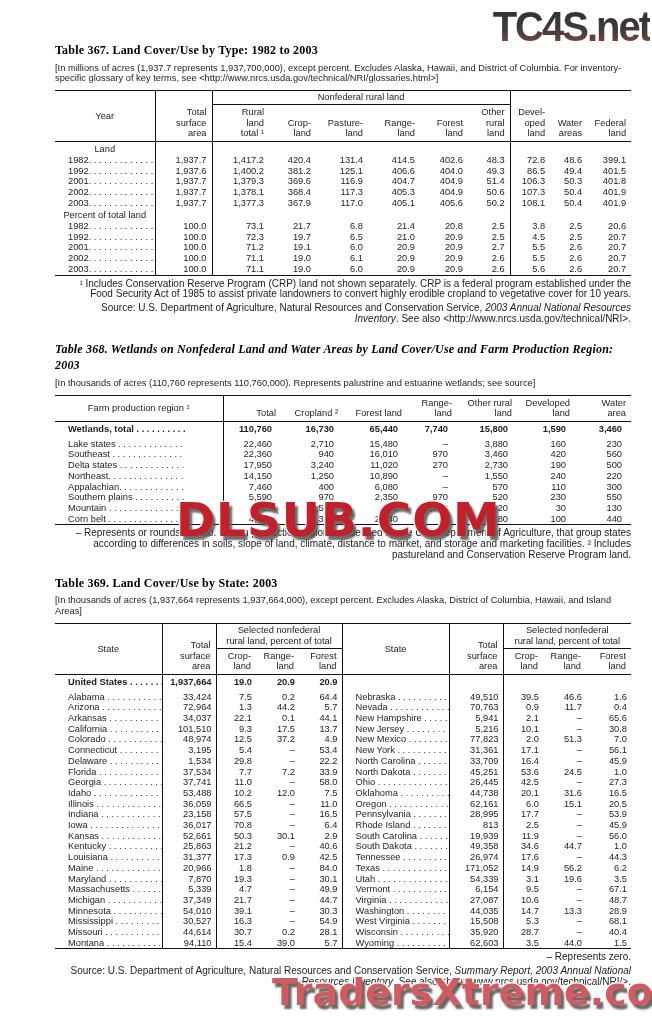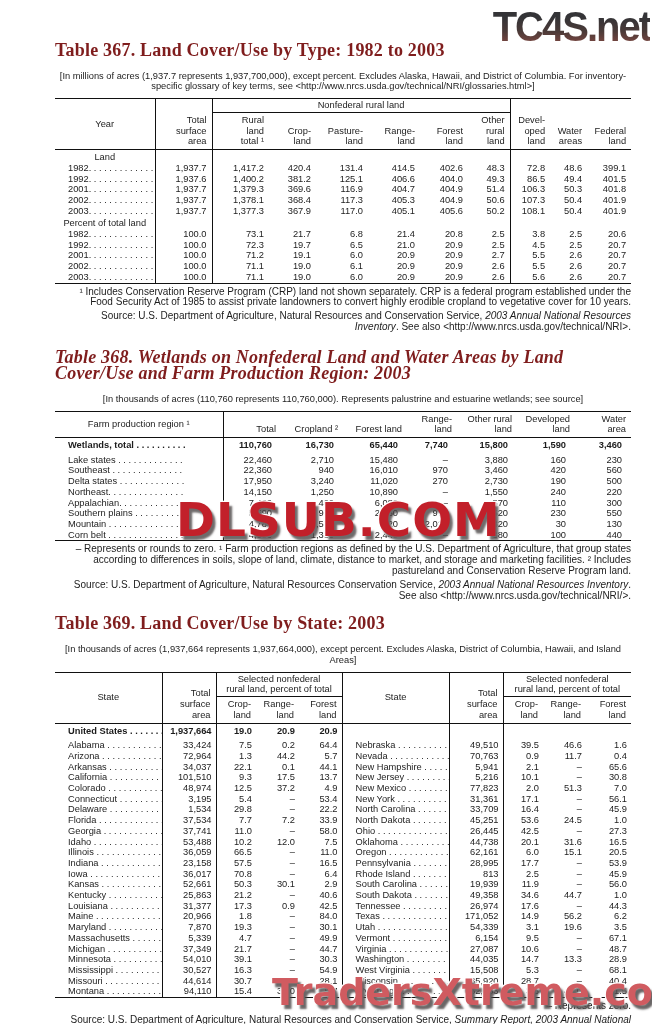--- a/index.html
+++ b/index.html
@@ -1,21 +1,21 @@
 <!DOCTYPE html>
 <html><head>
 <meta charset="utf-8">
 <style>
   html,body{margin:0;padding:0;background:#fff;}
   .page{position:relative;width:652px;height:1024px;background:#fff;overflow:hidden;
         font-family:"Liberation Sans","DejaVu Sans",sans-serif;color:#1c1c1c;border-radius:14px;}
   .content{position:absolute;left:55px;top:42px;width:576px;}
   .ttl{font-family:"Liberation Serif","DejaVu Serif",serif;font-weight:bold;
-       font-size:18px;line-height:16.5px;margin:0 0 3px 0;color:#7f1d1d;letter-spacing:.2px;}
-  .note{font-size:9.3px;line-height:10.9px;margin:12px 0 6px 0;text-align:center;}
+       font-size:12px;line-height:16.5px;margin:0 0 3px 0;color:#000000;letter-spacing:.2px;}
+  .note{font-size:9.3px;line-height:10.9px;margin:4px 0 6px 0;}
   table{border-collapse:collapse;table-layout:fixed;width:576px;
         border-top:1px solid #111;border-bottom:1.5px solid #111;}
   th,td{font-size:9.3px;line-height:10.7px;padding:0;font-weight:normal;vertical-align:bottom;}
   thead th{white-space:pre-line;text-align:right;padding:2px 5px 2px 0;border-bottom:1.5px solid #111;}
   thead th.ctr{text-align:center;vertical-align:middle;padding-right:0;}
   thead th.grp{text-align:center;vertical-align:middle;border-bottom:1px solid #111;padding:1px 0;}
   .vr{border-right:1px solid #111;}
   td.num{text-align:right;padding-right:5px;white-space:nowrap;}
   td.lab{text-align:left;padding-left:13px;white-space:nowrap;overflow:hidden;}
   tr.sec td{text-align:center;padding-top:4px;white-space:nowrap;overflow:hidden;}
@@ -385,21 +385,20 @@
     <td class="num">2,440</td>
     <td class="num">–</td>
     <td class="num">380</td>
     <td class="num">100</td>
     <td class="num">440</td>
   </tr>
 
 </tbody>
       </table>
       <p class="fn"><span>– Represents or rounds to zero. ¹ Farm production regions as defined by the U.S. Department of Agriculture, that group states according to differences  in soils, slope of land, climate, distance to market, and storage and marketing facilities. ² Includes pastureland and Conservation Reserve Program land.</span></p>
-      <p class="fn"><span>Source: U.S. Department of Agriculture, Natural Resources Conservation Service, </span><i>2003 Annual National Resources Inventory</i><span>. See also &lt;http://www.nrcs.usda.gov/technical/NRI/&gt;.</span></p>
     </div>
 
     <div class="sect" style="margin-top:14px;">
       <h2 class="ttl">Table 369. Land Cover/Use by State: 2003</h2>
       <p class="note">[In thousands of acres (1,937,664 represents 1,937,664,000), except percent. Excludes Alaska, District of Columbia, Hawaii, and Island Areas]</p>
       <table class="t369">
         <colgroup>
           <col style="width:107px">
             <col style="width:54px">
             <col style="width:40px">

